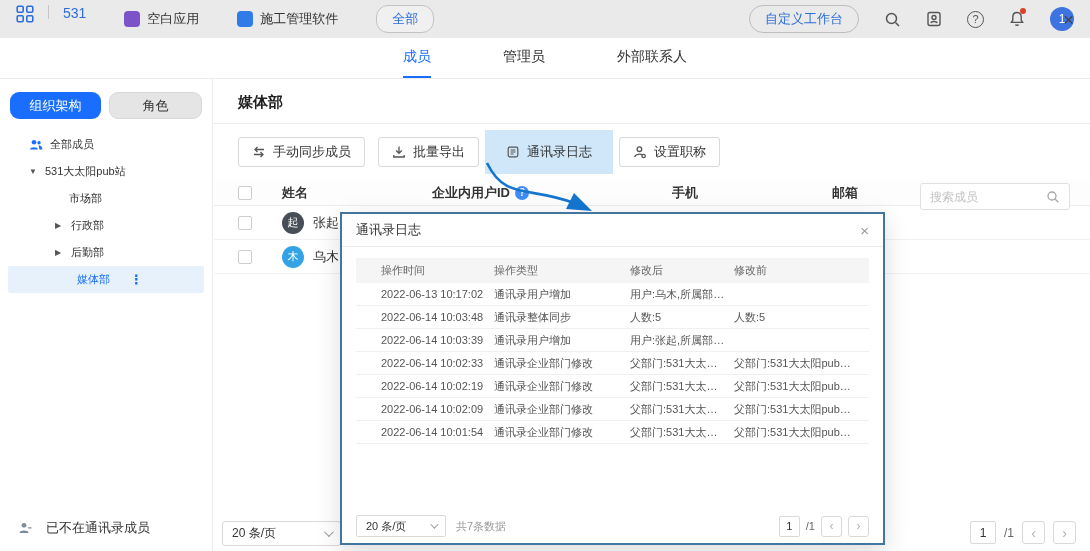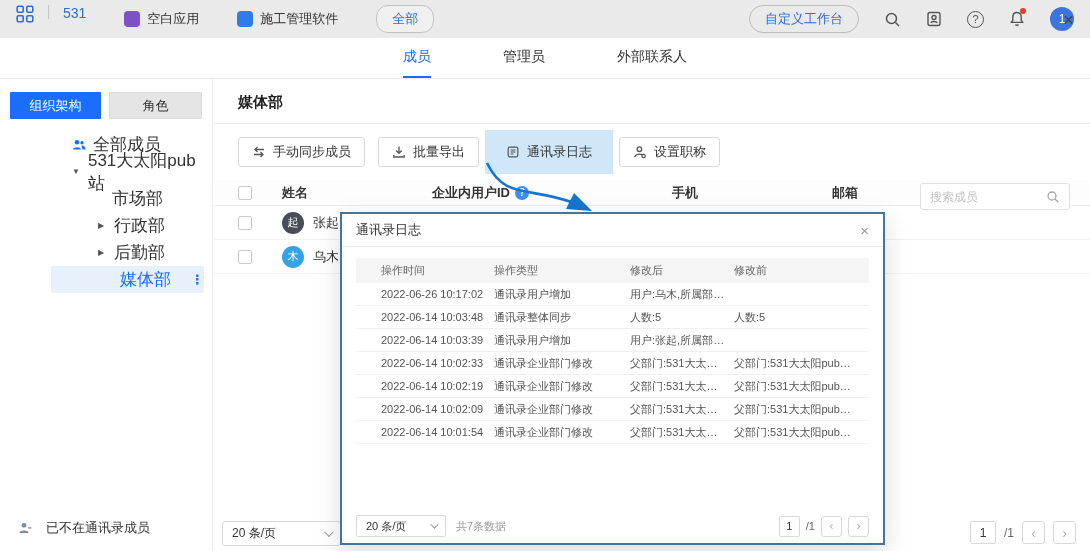--- a/index.html
+++ b/index.html
@@ -40,24 +40,24 @@
   .tab.active { color:var(--primary,#1a6eff); border-bottom-color:var(--primary,#1a6eff); }
   .close-x { position:absolute; right:16px; top:9px; font-size:19px; color:#444; cursor:pointer; }
   .close-x::before { content:"×"; }
   
   .sidebar { position:absolute; top:79px; left:0; width:213px; bottom:0; background:#fff;
     border-right:1px solid #ececec; }
   .team-mode { height:36px; display:flex; align-items:center; justify-content:center;
     font-size:13px; color:#333; border-bottom:1px solid #f0f0f0; }
   .toggle-row { display:flex; gap:8px; margin:13px 10px 0; }
   .toggle-btn { flex:1; height:27px; display:flex; align-items:center; justify-content:center;
-    font-size:13px; border-radius:1px; cursor:pointer; }
+    font-size:13px; border-radius:9px; cursor:pointer; }
   .toggle-btn.active { background:var(--primary,#1a6eff); color:#fff; }
   .toggle-btn.inactive { background:#e5e5e5; color:#333; border:1px solid #d9d9d9; }
-  .tree { margin-top:12px; font-size:17px;margin-left:43px; }
+  .tree { margin-top:12px; font-size:11px; }
   .tree-item { height:27px; display:flex; align-items:center; cursor:pointer; }
   .tree-item.lvl0 { padding-left:29px; }
   .tree-item.lvl1 { padding-left:55px; }
   .tree-item.lvl1.noarrow { padding-left:69px; }
   .tree-item.selected { background:var(--selected_row_bg,#e6f1fc); color:var(--primary,#1a6eff);
     margin:0 8px; padding-left:61px; border-radius:2px; }
   .caret { font-size:8px; color:#555; margin-right:7px; width:9px; display:inline-block; }
   .caret-down::before { content:"▼"; }
   .caret-right::before { content:"▶"; }
   .tree-ico { margin-right:7px; display:flex; }
@@ -361,21 +361,21 @@
       <span class="modal-close"></span>
     </div>
     <div class="modal-table">
       <div class="mgrid mt-header">
         <div>操作时间</div>
         <div>操作类型</div>
         <div>修改后</div>
         <div>修改前</div>
       </div>
       <div class="mgrid mt-row">
-        <div>2022-06-26 10:17:02</div>
+        <div>2022-06-13 10:17:02</div>
           <div>通讯录用户增加</div>
         <div>用户:乌木,所属部门:媒体部</div>
           <div></div>
       </div>
       <div class="mgrid mt-row">
         <div>2022-06-14 10:03:48</div>
           <div>通讯录整体同步</div>
         <div>人数:5</div>
           <div>人数:5</div>
       </div>

